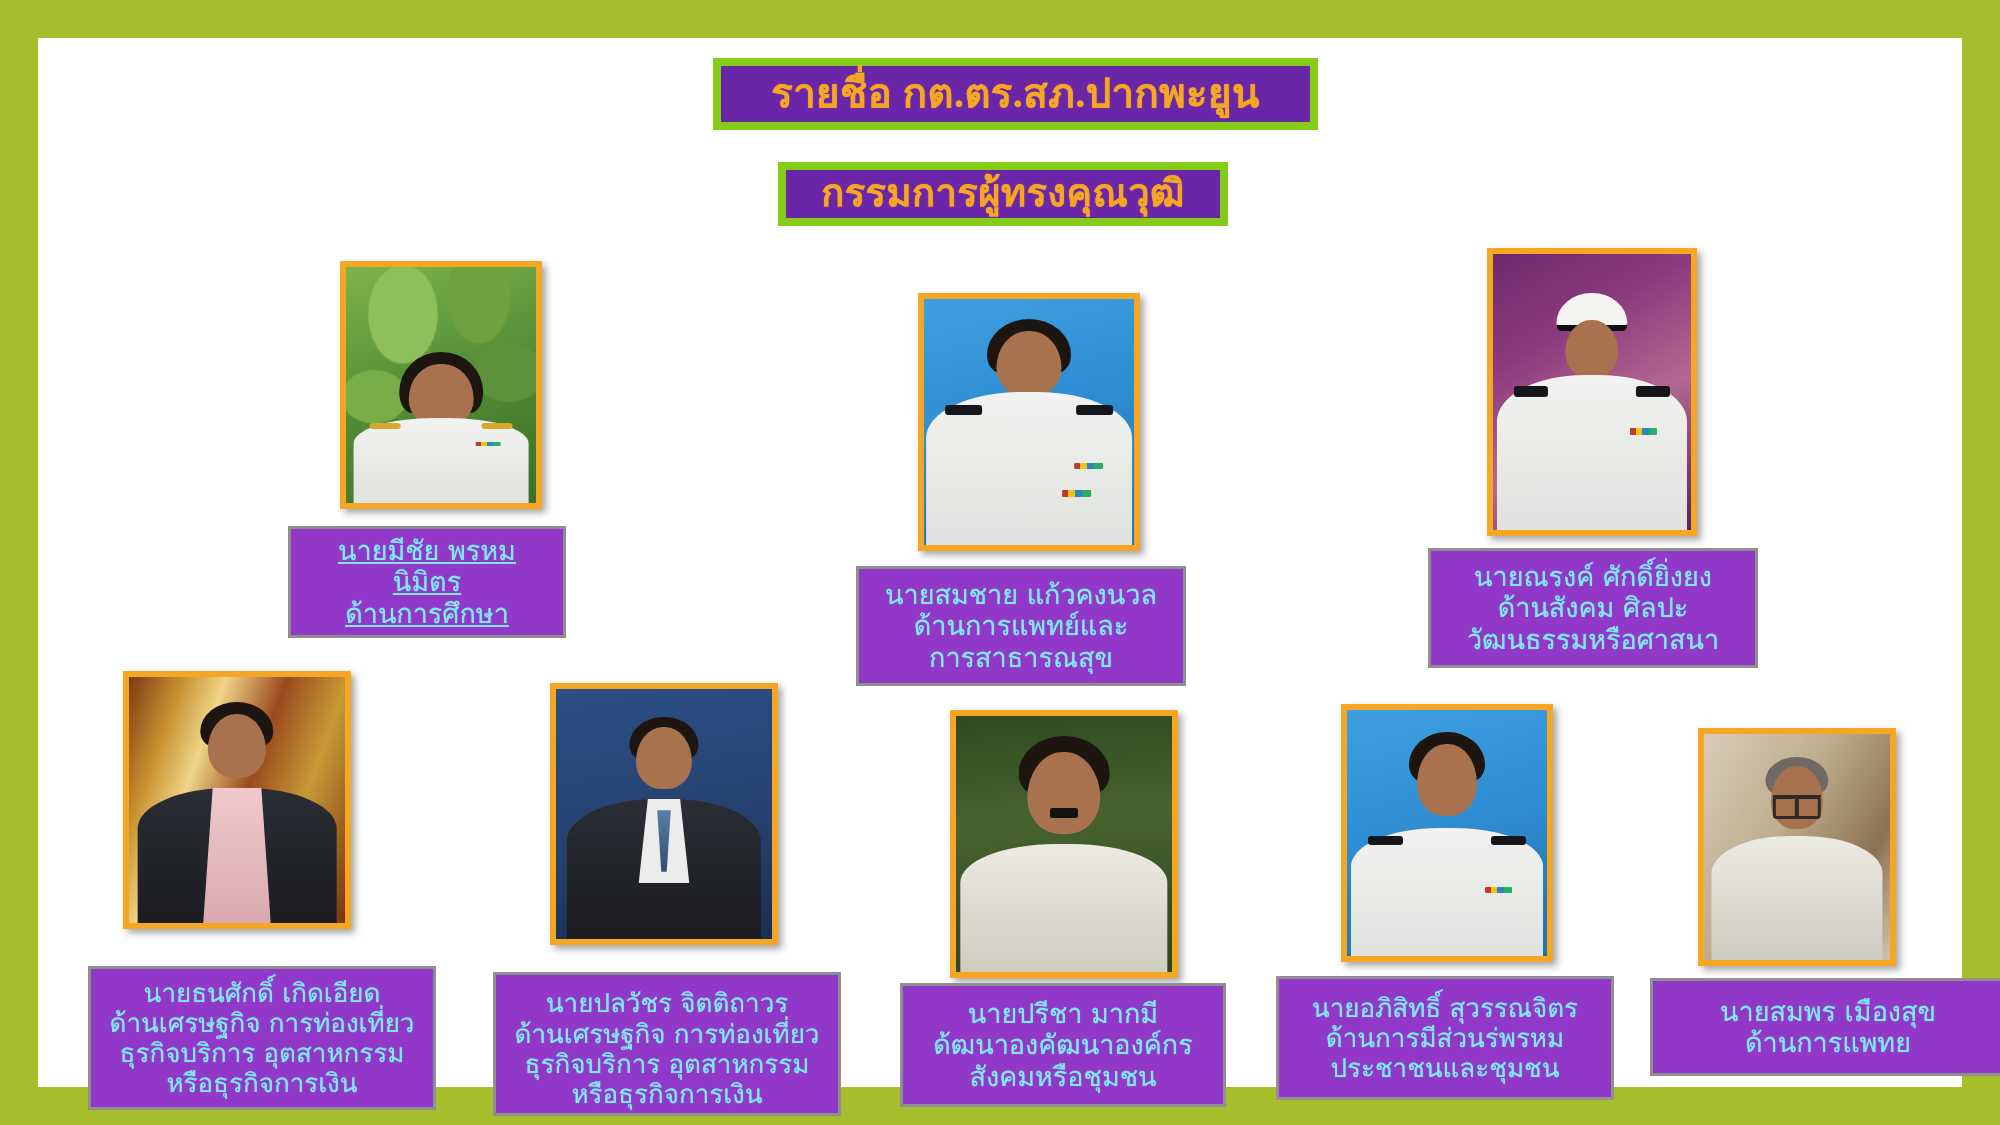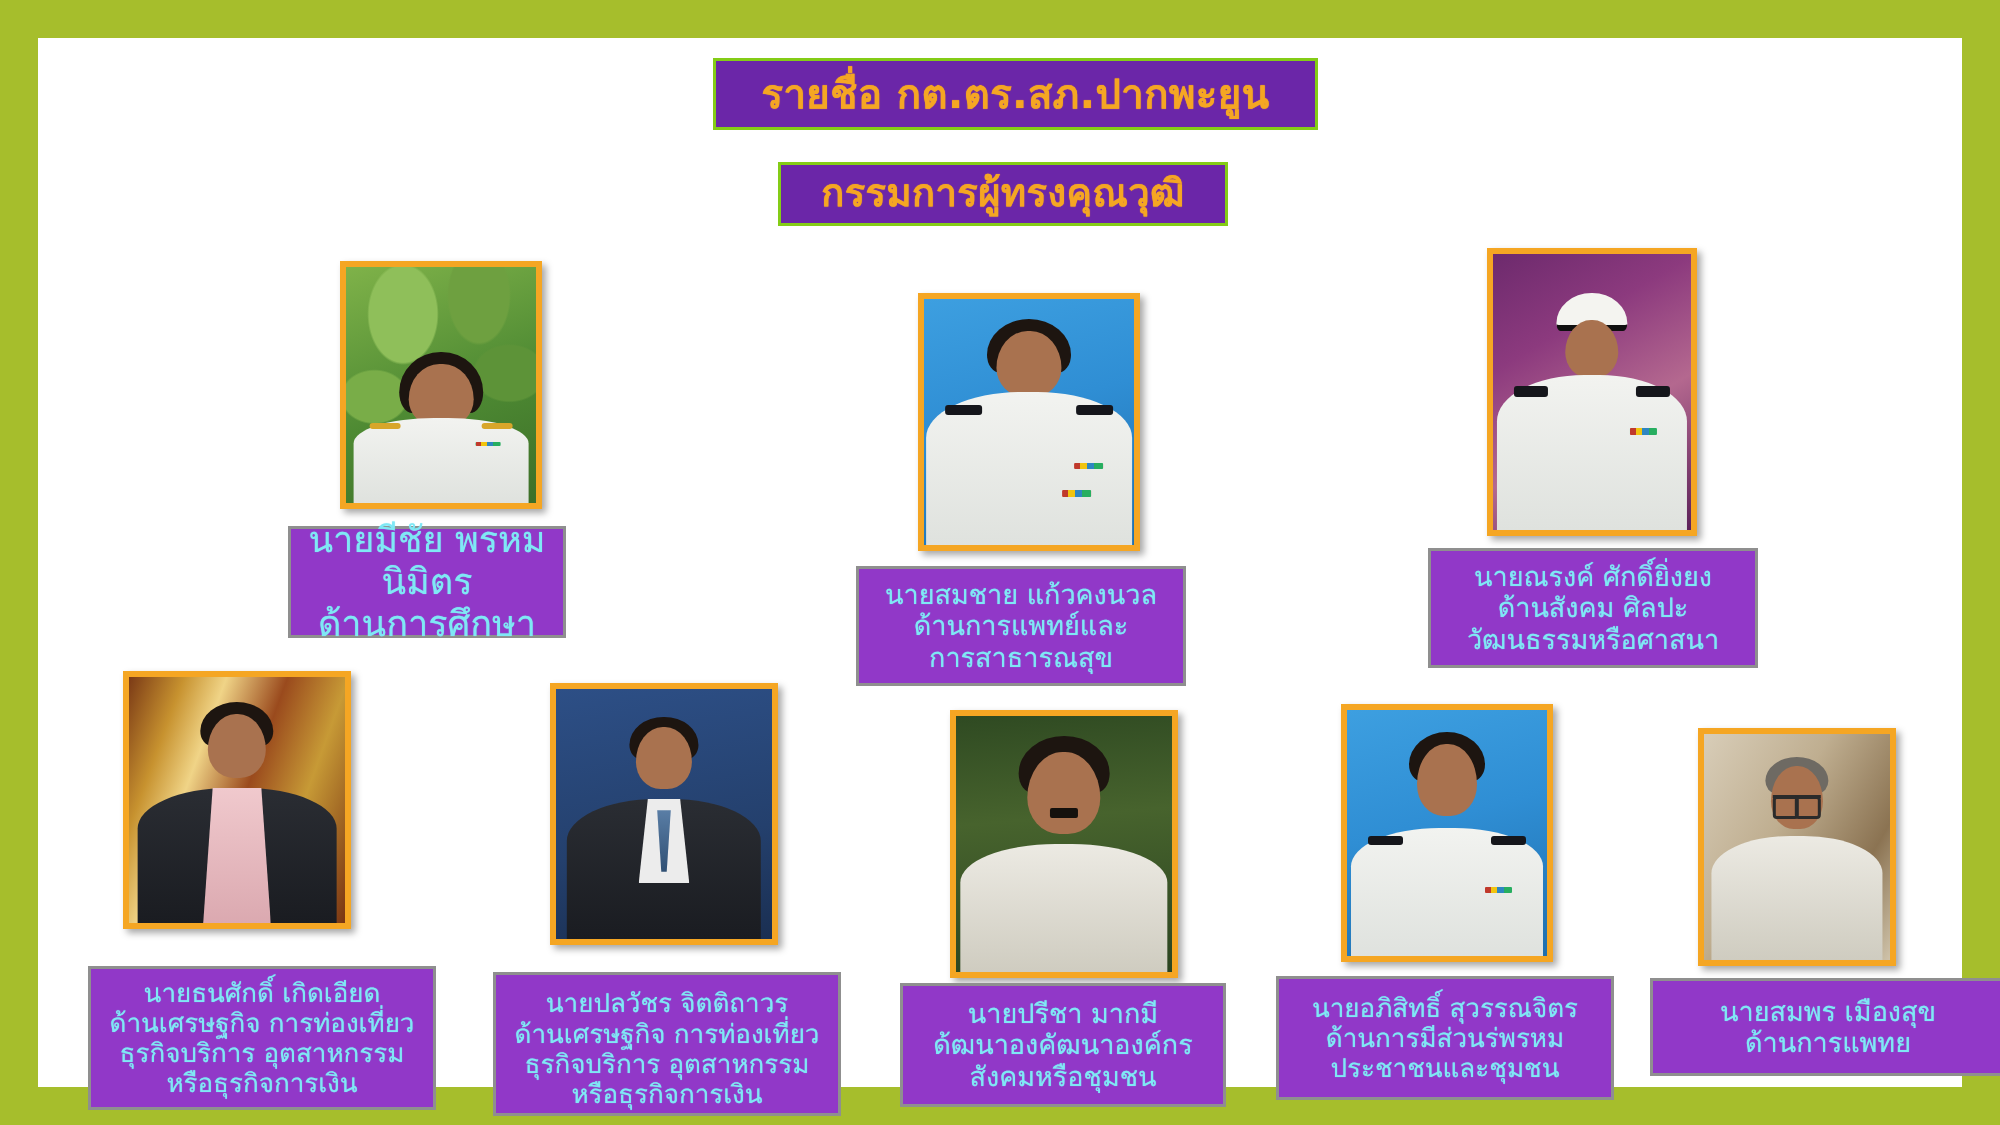--- a/index.html
+++ b/index.html
@@ -14,30 +14,31 @@
     position: absolute;
     left: 38px; top: 38px;
     width: 1924px; height: 1049px;
     background: #ffffff;
   }
 
   
   .title-box {
     position: absolute;
     background: #6b26a8;
-    border: 3px solid #84cc16;
+    border: 8px solid #84cc16;
     color: #f5a623;
     display: flex;
     align-items: center;
     justify-content: center;
     text-align: center;
     font-weight: bold;
     letter-spacing: .5px;
     line-height: 1.1;
     text-shadow: 0 0 1px #f5a623;
+    font-family: Liberation Serif, serif;
   }
   #main-title {
     left: 675px; top: 20px;
     width: 605px; height: 72px;
     font-size: 40px;
   }
   #sub-title {
     left: 740px; top: 124px;
     width: 450px; height: 64px;
     font-size: 38px;
@@ -206,21 +207,21 @@
   </div>
 
   <div class="photo" style="left:1660px; top:690px; width:198px; height:238px;">
     <span class="ph bg-room"></span>
     <span class="hair" style="top:10%;width:34%;height:16%;background:#6e6a63;"></span>
     <span class="head" style="top:14%;width:28%;height:28%;"></span>
     <span class="glasses" style="top:27%;width:26%;height:9%;"></span>
     <span class="torso uniform-polo" style="top:45%;width:92%;height:55%;"></span>
   </div>
 
-  <div class="caption" style="left:250px; top:488px; width:278px; height:112px; font-size:36px;">
+  <div class="caption" style="left:250px; top:488px; width:278px; height:112px; font-size:27px;text-decoration:underline;">
     <span class="nm">นายมีชัย  พรหม</span>
     <span class="nm">นิมิตร</span>
     <span class="rl">ด้านการศึกษา</span>
   </div>
 
   <div class="caption" style="left:818px; top:528px; width:330px; height:120px; font-size:27px;">
     <span class="nm">นายสมชาย  แก้วคงนวล</span>
     <span class="rl">ด้านการแพทย์และ</span>
     <span class="rl">การสาธารณสุข</span>
   </div>

